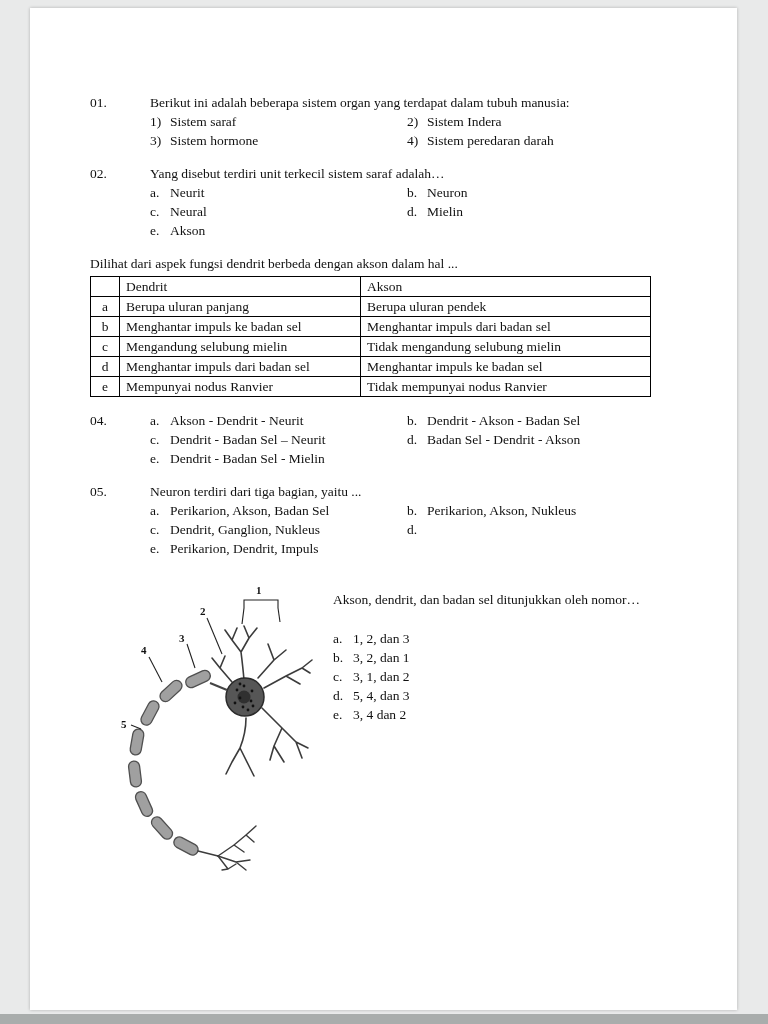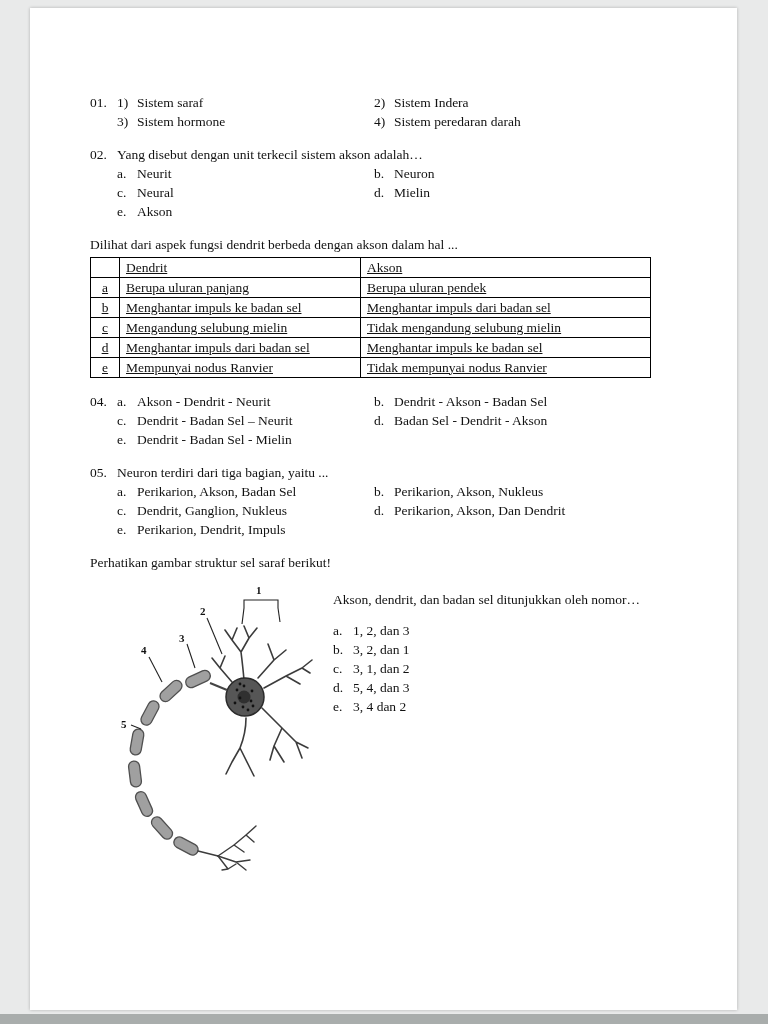--- a/index.html
+++ b/index.html
@@ -21,57 +21,57 @@
     color:#111;
     font-size:13.5px;
     line-height:19px;
   }
   .bottom-bar {
     position:absolute;
     left:0; bottom:0;
     width:100%; height:10px;
     background:#a9adac;
   }
-  .question { display:flex; margin-bottom:14px; }
+  .question { display:flex; margin-bottom:14px;gap:33px; }
   .qnum { width:27px; flex:none; }
   .qbody { flex:1; min-width:0; }
   .opts { margin-top:0; }
   .two-col { display:grid; grid-template-columns:257px 1fr; }
   .one-col .opt { display:flex; }
   .opt { display:flex; }
   .ol { width:20px; flex:none; }
   .qtable {
     border-collapse:collapse;
     margin-top:3px;
     width:561px;
     font-size:13.5px;
-    text-decoration:underline;
   }
   .qtable td {
     border:1px solid #000;
     padding:0 6px;
     height:19px;
     line-height:18px;
     vertical-align:middle;
   }
   .qtable td.c0 { width:24px; text-align:center; padding:0 2px; }
   .qtable td.c1 { width:228px; }
   .q6-flex { display:flex; }
   .figure-wrap { width:229px; flex:none; margin-left:4px; margin-top:8px; }
   .q6-right { flex:1; padding-left:10px; margin-top:18px; }
-  .prompt { text-align:justify; margin-bottom:12px; }
+  .prompt { text-align:justify; margin-bottom:20px; }
 </style>
 </head>
 <body>
 
 <div class="page">
 
   <div class="question">
     <div class="qnum">01.</div>
     <div class="qbody">
+      <div class="qtext">Berikut ini adalah beberapa sistem organ yang terdapat dalam tubuh manusia:</div>
       <div class="opts two-col">
         <div class="opt">
             <span class="ol">1)</span>
             <span class="ot">Sistem saraf</span>
           </div>
         <div class="opt">
             <span class="ol">2)</span>
             <span class="ot">Sistem Indera</span>
           </div>
         <div class="opt">
@@ -82,21 +82,21 @@
             <span class="ol">4)</span>
             <span class="ot">Sistem peredaran darah</span>
           </div>
       </div>
     </div>
   </div>
 
   <div class="question">
     <div class="qnum">02.</div>
     <div class="qbody">
-      <div class="qtext">Yang disebut dengan unit terkecil sistem akson adalah…</div>
+      <div class="qtext">Yang disebut terdiri unit terkecil sistem saraf adalah…</div>
       <div class="opts two-col">
         <div class="opt">
             <span class="ol">a.</span>
             <span class="ot">Neurit</span>
           </div>
         <div class="opt">
             <span class="ol">b.</span>
             <span class="ot">Neuron</span>
           </div>
         <div class="opt">
@@ -195,33 +195,31 @@
         <div class="opt">
             <span class="ol">b.</span>
             <span class="ot">Perikarion, Akson, Nukleus</span>
           </div>
         <div class="opt">
             <span class="ol">c.</span>
             <span class="ot">Dendrit, Ganglion, Nukleus</span>
           </div>
         <div class="opt">
             <span class="ol">d.</span>
-            <span class="ot">Perikarion, Akson, Dan Dendrit</span>
           </div>
         <div class="opt">
             <span class="ol">e.</span>
             <span class="ot">Perikarion, Dendrit, Impuls</span>
           </div>
       </div>
     </div>
   </div>
 
   <div class="question">
     <div class="qbody">
-      <div class="qtext">Perhatikan gambar struktur sel saraf berikut!</div>
       <div class="q6-flex">
         <div class="figure-wrap">
           <svg viewBox="0 0 225 292" width="225" height="292">
 
             <g stroke="#3c3c3c" stroke-width="1.6" fill="none" stroke-linecap="round">
               <path d="M150,100 C149,88 148,80 147,72 M147,72 L138,60 M147,72 L155,58 M138,60 L131,50 M138,60 L143,48 M155,58 L150,46 M155,58 L163,48"></path>
               <path d="M138,102 L126,88 M126,88 L118,78 M126,88 L131,76"></path>
               <path d="M170,108 L192,96 M192,96 L208,88 M192,96 L206,104 M208,88 L218,80 M208,88 L216,93"></path>
               <path d="M164,98 L180,80 M180,80 L174,64 M180,80 L192,70"></path>
               <path d="M168,128 L188,148 M188,148 L202,162 M188,148 L180,166 M202,162 L214,168 M202,162 L208,178 M180,166 L176,180 M180,166 L190,182"></path>

